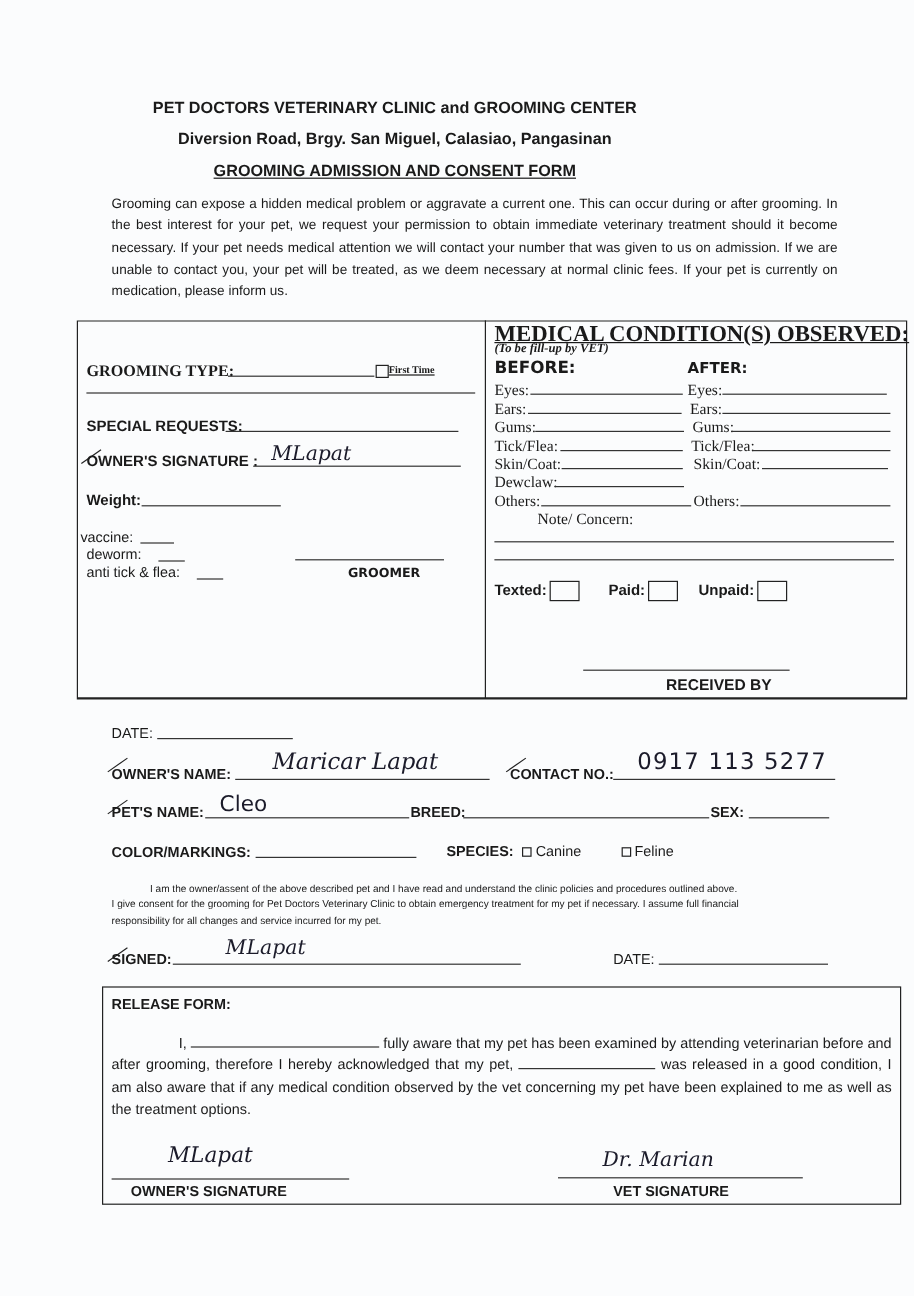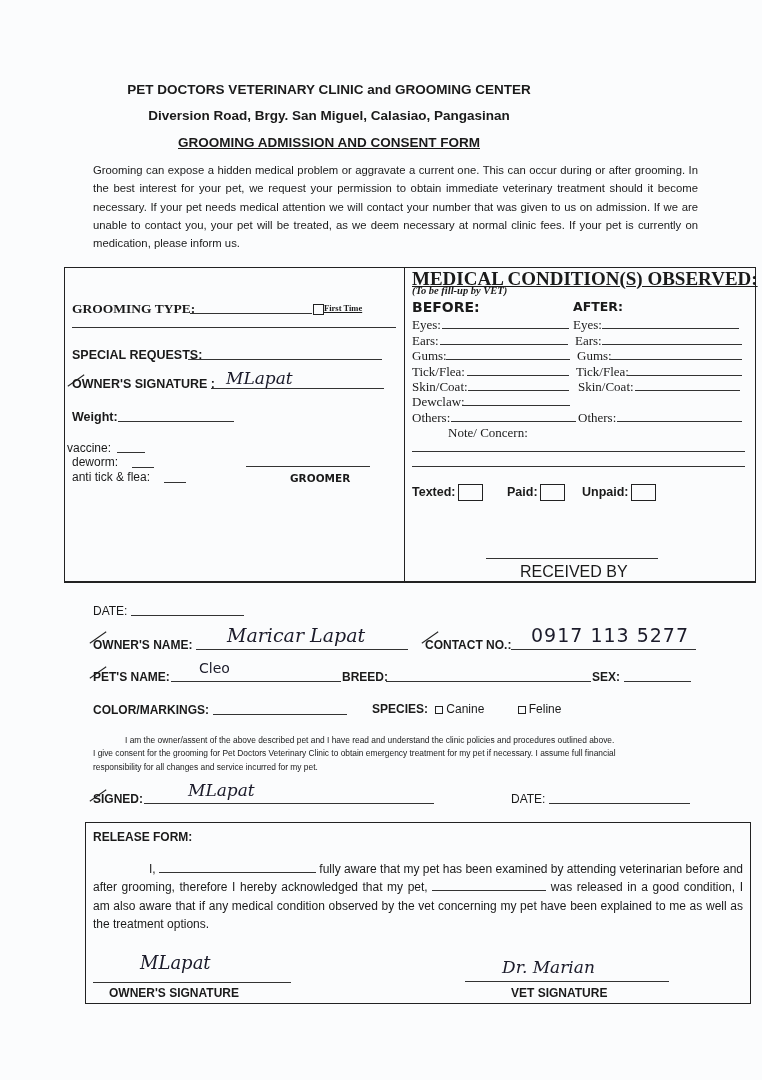--- a/index.html
+++ b/index.html
@@ -106,39 +106,39 @@
   <span>Texted:</span><span class="bigchk"></span>
 </div>
 <div class="abs" style="left:507px;top:484px;font-size:12.5px;font-weight:bold;">
   <span>Paid:</span><span class="bigchk"></span>
 </div>
 <div class="abs" style="left:582px;top:484px;font-size:12.5px;font-weight:bold;">
   <span>Unpaid:</span><span class="bigchk"></span>
 </div>
 
 <div class="ln" style="left:486px;top:558px;width:172px;"></div>
-<div class="abs" style="left:520px;top:563px;font-size:16px;font-weight:normal;">RECEIVED BY</div>
+<div class="abs" style="left:555px;top:563px;font-size:13px;font-weight:bold;">RECEIVED BY</div>
 
 <div class="abs" style="left:93px;top:604px;font-size:12px;">DATE:</div>
 <div class="ln" style="left:131px;top:615px;width:113px;"></div>
 
 <div class="slash" style="left:88px;top:637px;"></div>
 <div class="abs" style="left:93px;top:638px;font-size:12px;font-weight:bold;">OWNER'S NAME:</div>
 <div class="ln" style="left:196px;top:649px;width:212px;"></div>
 <div class="abs sig" style="left:227px;top:624px;font-size:19px;">Maricar Lapat</div>
 
 <div class="slash" style="left:420px;top:637px;"></div>
 <div class="abs" style="left:425px;top:638px;font-size:12px;font-weight:bold;">CONTACT NO.:</div>
 <div class="ln" style="left:511px;top:649px;width:185px;"></div>
 <div class="abs hand" style="left:531px;top:624px;font-size:19px;letter-spacing:1px;">0917 113 5277</div>
 
 <div class="slash" style="left:88px;top:672px;"></div>
 <div class="abs" style="left:93px;top:670px;font-size:12px;font-weight:bold;">PET'S NAME:</div>
 <div class="ln" style="left:171px;top:681px;width:170px;"></div>
-<div class="abs hand" style="left:199px;top:660px;font-size:14px;">Cleo</div>
+<div class="abs hand" style="left:183px;top:660px;font-size:18px;">Cleo</div>
 <div class="abs" style="left:342px;top:670px;font-size:12px;font-weight:bold;">BREED:</div>
 <div class="ln" style="left:386px;top:681px;width:205px;"></div>
 <div class="abs" style="left:592px;top:670px;font-size:12px;font-weight:bold;">SEX:</div>
 <div class="ln" style="left:624px;top:681px;width:67px;"></div>
 
 <div class="abs" style="left:93px;top:703px;font-size:12px;font-weight:bold;">COLOR/MARKINGS:</div>
 <div class="ln" style="left:213px;top:714px;width:134px;"></div>
 <div class="abs" style="left:372px;top:702px;font-size:12px;">
   <span style="font-weight:bold;">SPECIES:</span>
   <span><span class="chk" style="width:6px;height:6px;margin:0 3px 0 4px;"></span><span>Canine</span></span>

